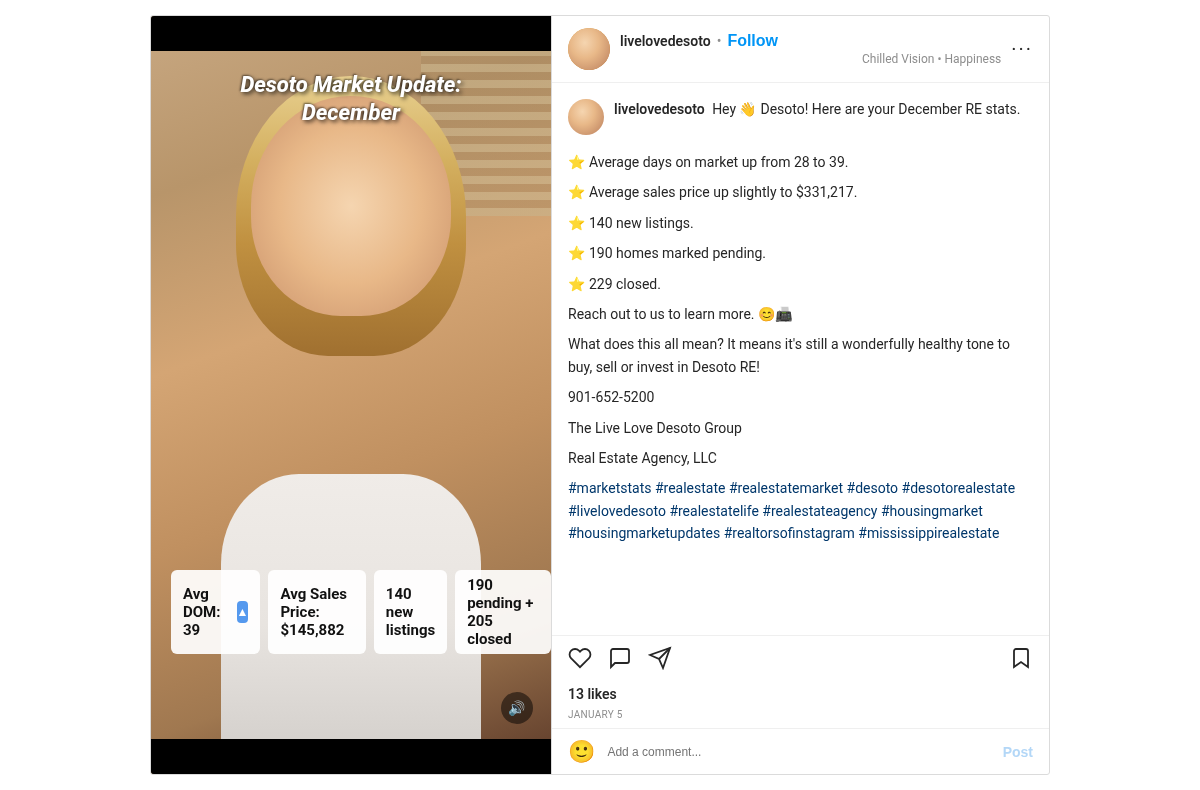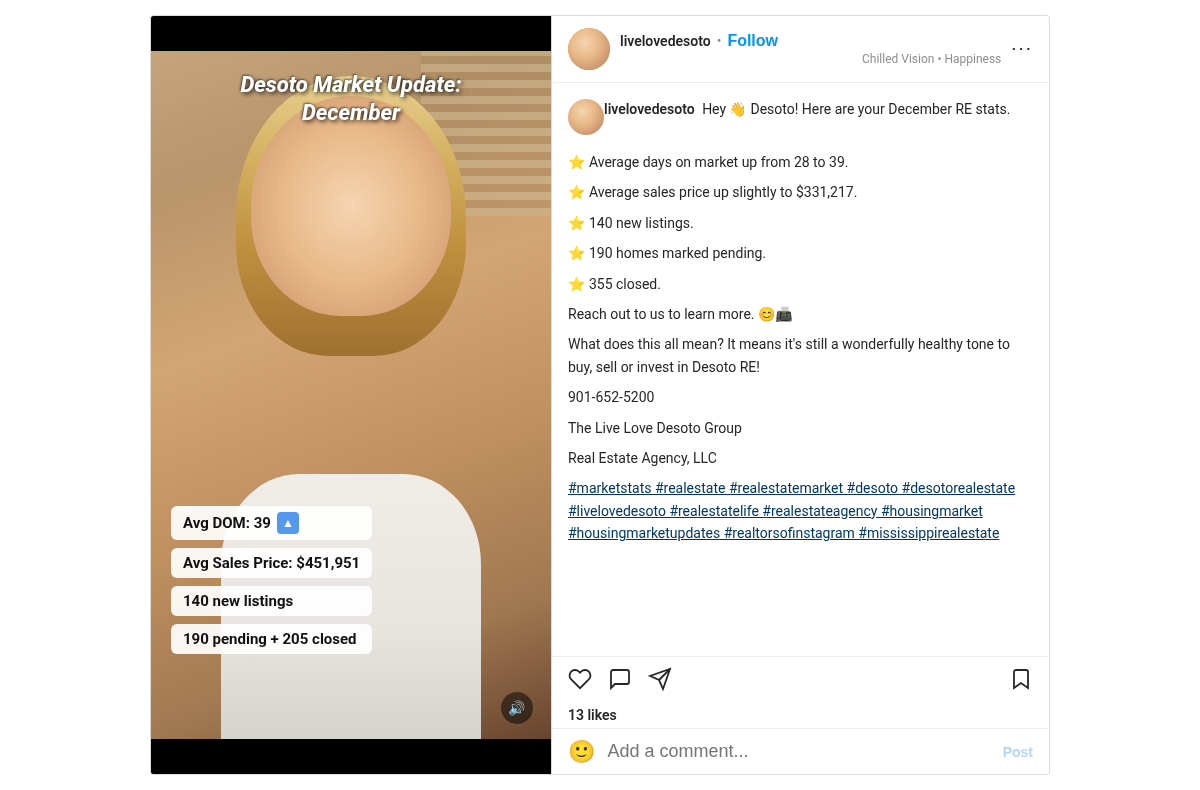--- a/index.html
+++ b/index.html
@@ -95,21 +95,21 @@
       background: #000;
       z-index: 10;
     }
     
     .stats-overlay {
       position: absolute;
       bottom: 120px;
       left: 20px;
       z-index: 20;
       display: flex;
-      flex-direction: column;
+      flex-direction: row;
       gap: 8px;
       justify-content: flex-end;
     }
     .stat-badge {
       background: rgba(255,255,255,0.92);
       border-radius: 6px;
       padding: 6px 12px;
       font-size: 15px;
       font-weight: 700;
       color: #111;
@@ -235,20 +235,21 @@
       line-height: 1;
     }
     
     .caption-area {
       flex: 1;
       overflow-y: auto;
       padding: 16px;
     }
     .caption-header {
       display: flex;
+      gap: 10px;
       align-items: flex-start;
       margin-bottom: 16px;
     }
     .caption-avatar {
       width: 36px;
       height: 36px;
       border-radius: 50%;
       background: radial-gradient(ellipse at 40% 35%, #f5d5b0 0%, #e8b888 40%, #c8906a 80%);
       flex-shrink: 0;
     }
@@ -265,21 +266,20 @@
       margin-top: 10px;
       font-size: 14px;
       color: #262626;
       line-height: 1.6;
     }
     .caption-body p {
       margin-bottom: 8px;
     }
     .caption-body .hashtags {
       color: #00376b;
-      text-decoration: underline;
     }
     .phone-number {
       margin-bottom: 4px;
     }
     
     .actions-bar {
       border-top: 1px solid #efefef;
       padding: 10px 16px;
       display: flex;
       align-items: center;
@@ -337,21 +337,21 @@
     }
     .emoji-btn {
       font-size: 22px;
       cursor: pointer;
       flex-shrink: 0;
     }
     .comment-input {
       flex: 1;
       border: none;
       outline: none;
-      font-size: 18px;
+      font-size: 12px;
       color: #7f1d1d;
       background: transparent;
     }
     .post-btn {
       font-size: 14px;
       font-weight: 600;
       color: #b3d7f7;
       cursor: pointer;
       background: none;
       border: none;
@@ -375,21 +375,21 @@
     <div class="title-overlay">
       <div class="title-overlay-text">Desoto Market Update: December</div>
     </div>
 
     <div class="stats-overlay">
       <div class="stat-badge">
         <span>Avg DOM: 39</span>
         <div class="up-arrow">▲</div>
       </div>
       <div class="stat-badge">
-        <span>Avg Sales Price: $451,951</span>
+        <span>Avg Sales Price: $145,882</span>
       </div>
       <div class="stat-badge">
         <span>140 new listings</span>
       </div>
       <div class="stat-badge">
         <span>190 pending + 205 closed</span>
       </div>
     </div>
 
     <div class="sound-btn">
@@ -421,21 +421,21 @@
         <div class="caption-text">
           <span class="caption-username">livelovedesoto</span>
           <span>Hey 👋 Desoto! Here are your December RE stats.</span>
         </div>
       </div>
       <div class="caption-body">
         <p>⭐ Average days on market up from 28 to 39.</p>
         <p>⭐ Average sales price up slightly to $331,217.</p>
         <p>⭐ 140 new listings.</p>
         <p>⭐ 190 homes marked pending.</p>
-        <p>⭐ 355 closed.</p>
+        <p>⭐ 229 closed.</p>
         <p>Reach out to us to learn more. 😊📠</p>
         <p>What does this all mean? It means it's still a wonderfully healthy tone to buy, sell or invest in Desoto RE!</p>
         <p class="phone-number">901-652-5200</p>
         <p>The Live Love Desoto Group</p>
         <p>Real Estate Agency, LLC</p>
         <p class="hashtags">#marketstats #realestate #realestatemarket #desoto #desotorealestate #livelovedesoto #realestatelife #realestateagency #housingmarket #housingmarketupdates #realtorsofinstagram #mississippirealestate</p>
       </div>
     </div>
 
     <div class="actions-bar">
@@ -464,20 +464,21 @@
       <div class="bookmark-icon">
         <svg viewBox="0 0 24 24" width="24" height="24" fill="none" stroke="#262626" stroke-width="1.8">
           <path d="M19 21l-7-5-7 5V5a2 2 0 0 1 2-2h10a2 2 0 0 1 2 2z"></path>
         </svg>
       </div>
     </div>
 
     <div class="likes-area">
       <span class="likes-count">13 likes</span>
     </div>
+    <div class="post-date">JANUARY 5</div>
 
     <div class="comment-input-area">
       <span class="emoji-btn">🙂</span>
       <input class="comment-input" type="text" placeholder="Add a comment..." style="">
       <button class="post-btn">Post</button>
     </div>
   </div>
 </div>
 
 </body></html>

